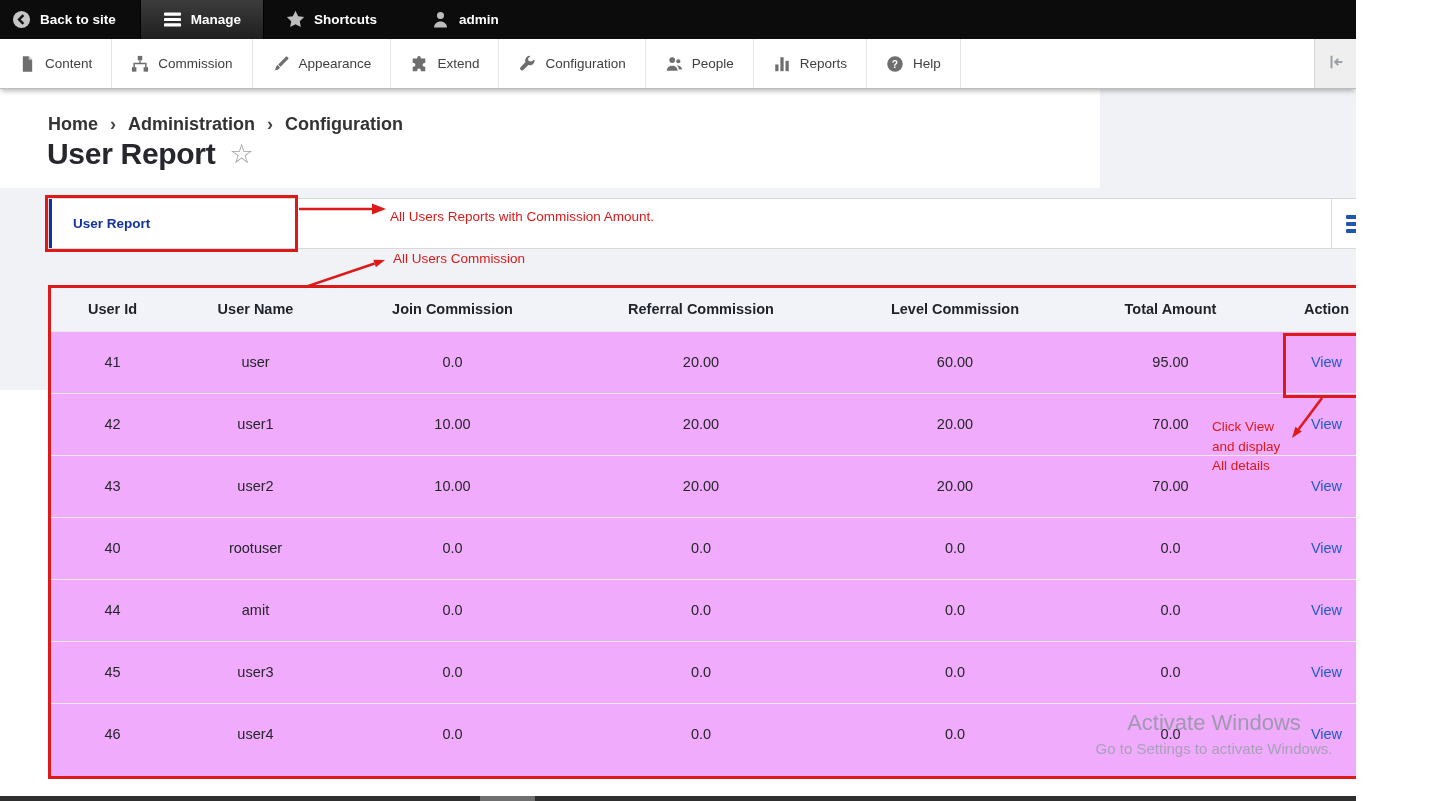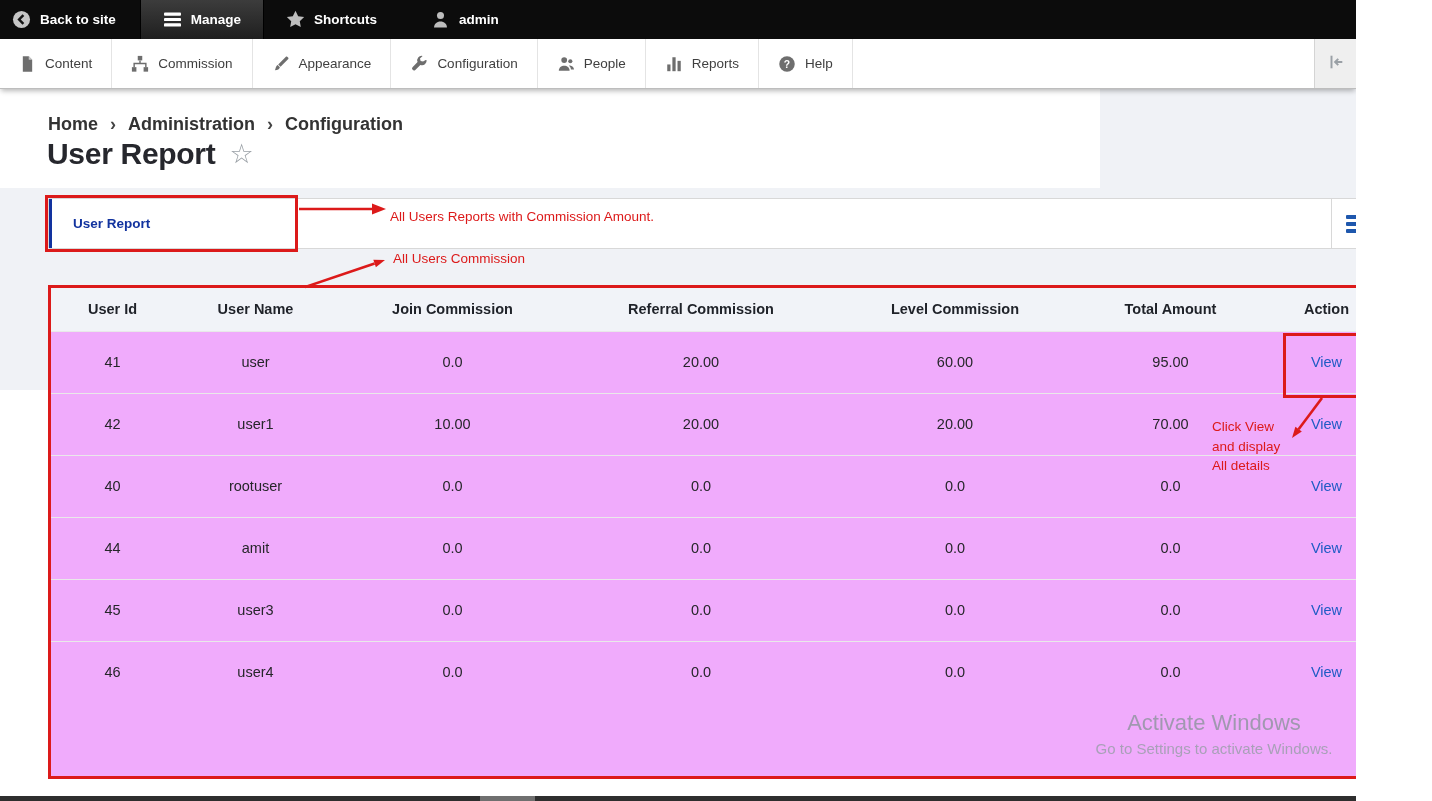--- a/index.html
+++ b/index.html
@@ -194,20 +194,28 @@
       <span>Commission</span>
     </div>
     <div class="tb-item">
       <span class="ab-icon">
         <svg width="18" height="18" viewBox="0 0 20 20">
             <path d="M17.6 2.4c.9.9.9 1.7.2 2.4l-8.3 8.3-2.6-2.6L15.2 2.2c.7-.7 1.5-.7 2.4.2z" fill="#6e6e6e"></path>
             <path d="M6.3 11.2l2.5 2.5c-.6 2.2-2.3 3.3-5.6 3.3.9-1 .6-4.6 3.1-5.8z" fill="#6e6e6e"></path>
           </svg>
       </span>
       <span>Appearance</span>
+    </div>
+    <div class="tb-item">
+      <span class="ab-icon">
+        <svg width="18" height="18" viewBox="0 0 20 20">
+            <path fill="#6e6e6e" d="M8 3a2 2 0 0 1 4 0v1h5v5h-1a2 2 0 0 0 0 4h1v5h-5v-1a2 2 0 0 0-4 0v1H3v-5h1a2 2 0 0 0 0-4H3V4h5V3z"></path>
+          </svg>
+      </span>
+      <span>Extend</span>
     </div>
     <div class="tb-item">
       <span class="ab-icon">
         <svg width="18" height="18" viewBox="0 0 20 20">
             <path fill="#6e6e6e" d="M18.4 5.5a5 5 0 0 1-6.9 5.5l-5.6 5.6a2.2 2.2 0 0 1-3.1-3.1l5.6-5.6A5 5 0 0 1 14 1l-2.9 2.9.7 2.7 2.7.7 2.9-1.8z"></path>
           </svg>
       </span>
       <span>Configuration</span>
     </div>
     <div class="tb-item">
@@ -342,20 +350,29 @@
           <tr>
       <td>42</td>
       <td>user1</td>
       <td>10.00</td>
       <td>20.00</td>
       <td>20.00</td>
       <td>70.00</td>
       <td><a class="view-link" href="#">View</a></td>
     </tr>
           <tr>
+      <td>43</td>
+      <td>user2</td>
+      <td>10.00</td>
+      <td>20.00</td>
+      <td>20.00</td>
+      <td>70.00</td>
+      <td><a class="view-link" href="#">View</a></td>
+    </tr>
+          <tr>
       <td>40</td>
       <td>rootuser</td>
       <td>0.0</td>
       <td>0.0</td>
       <td>0.0</td>
       <td>0.0</td>
       <td><a class="view-link" href="#">View</a></td>
     </tr>
           <tr>
       <td>44</td>

